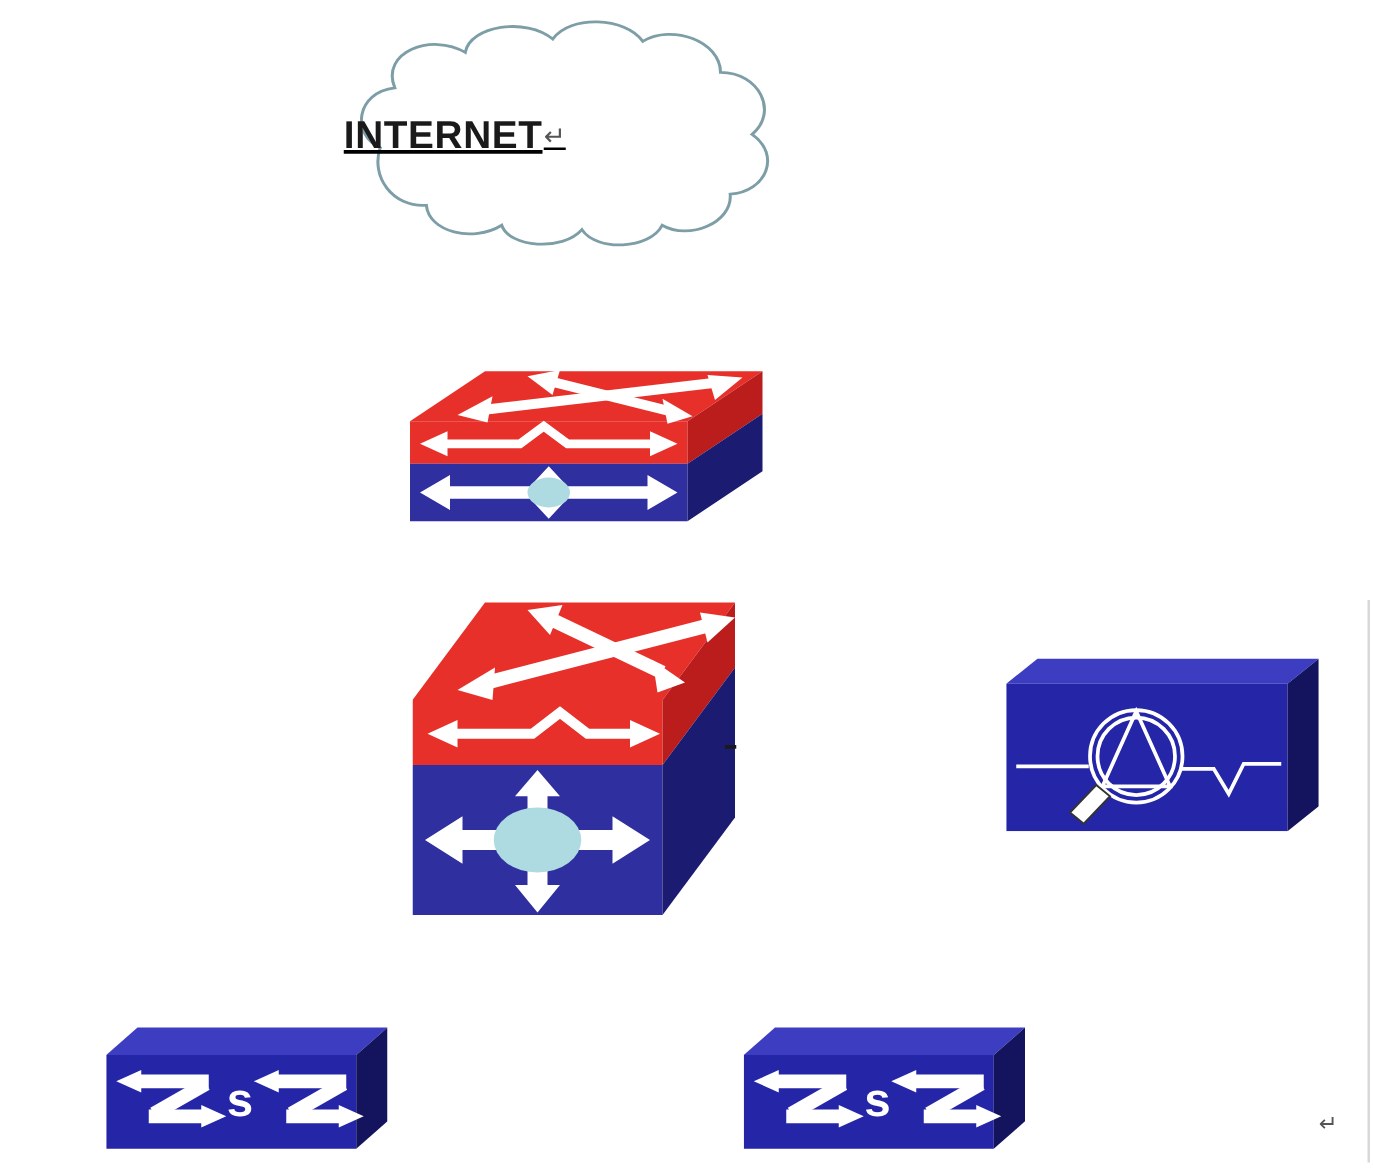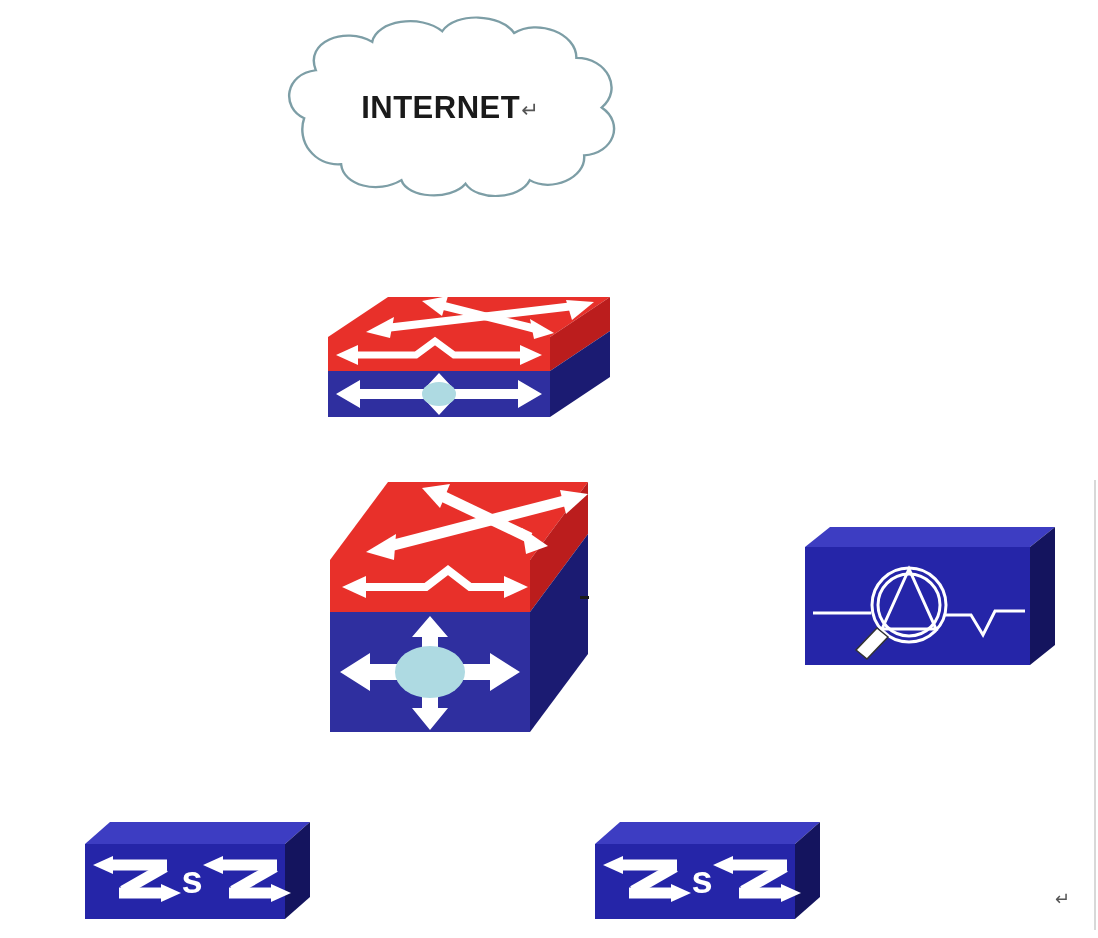--- a/index.html
+++ b/index.html
@@ -10,22 +10,23 @@
     overflow:hidden;
     font-family:"Liberation Sans", sans-serif;
   }
   .abs{position:absolute;}
   .abs svg{display:block;width:100%;height:100%;}
 
   
   .cloud-path{fill:#ffffff;stroke:var(--cloud_stroke,#7d9ea6);stroke-width:2.5;}
   .cloud-label-row{
     position:absolute;inset:0;
-    display:flex;align-items:center;justify-content:center;
+    display:flex;align-items:center;
     pointer-events:none;
+    text-decoration:underline;
   }
   .cloud-label{
     font-size:31px;font-weight:bold;color:var(--text,#1a1a1a);
     letter-spacing:0.5px;
   }
   .retmark{
     font-size:21px;color:var(--return_mark_color,#555);
     margin-left:1px;transform:translateY(2px);display:inline-block;
   }
   .retmark-floating{

